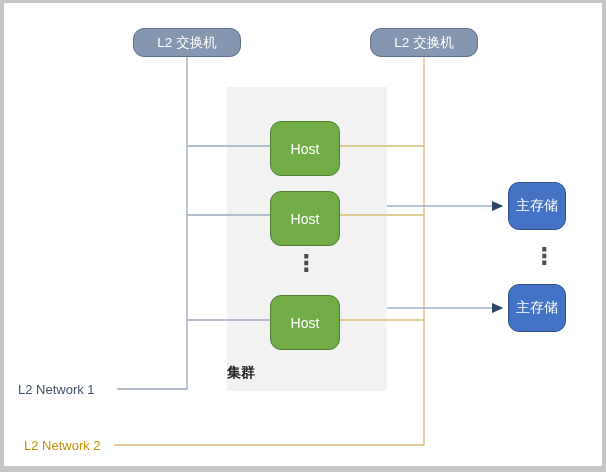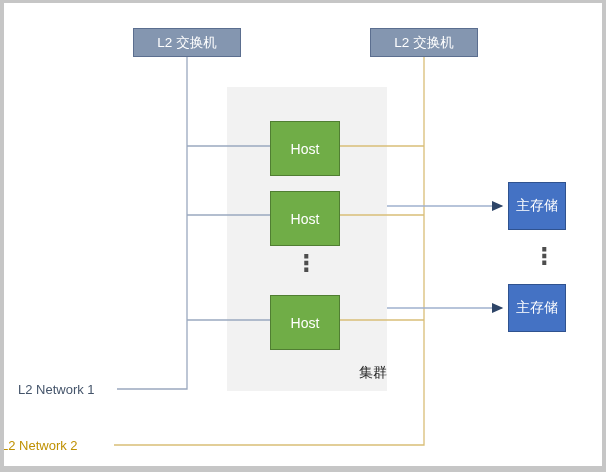--- a/index.html
+++ b/index.html
@@ -18,36 +18,37 @@
     pointer-events:none;
     z-index:10;
   }
   .wires { position:absolute; left:0; top:0; z-index:1; }
   .node {
     position:absolute;
     display:flex; align-items:center; justify-content:center;
     color:#ffffff;
     z-index:2;
     box-sizing:border-box;
+    border-radius:11px;
   }
   .switch {
     width:108px; height:29px;
     font-size:13.5px;
     border:1px solid;
   }
   .cluster {
     position:absolute;
     left:227px; top:87px; width:160px; height:304px;
     z-index:0;
   }
   .cluster-label {
     position:absolute;
     left:227px; top:364px; width:160px;
-    text-align:right;
-    font-size:14px; font-weight:normal; color:#262626;
+    text-align:left;
+    font-size:14px; font-weight:bold; color:#262626;
     z-index:2;
   }
   .host {
     width:70px; height:55px;
     font-size:14px;
     border:1px solid;
   }
   .storage {
     width:58px; height:48px;
     font-size:14px;
@@ -122,16 +123,16 @@
   <div class="node storage" style="left: 508px; top: 182px; background-color: rgb(68, 114, 196); border-color: rgb(47, 82, 143);">
     <span>主存储</span>
   </div>
   <div class="node storage" style="left: 508px; top: 284px; background-color: rgb(68, 114, 196); border-color: rgb(47, 82, 143);">
     <span>主存储</span>
   </div>
 
   <div class="ellipsis" style="left:533px; top:243px;">⋮</div>
 
   <div class="net-label" style="left: 18px; top: 382px; color: rgb(68, 84, 106); text-align: right;">L2 Network 1</div>
-  <div class="net-label" style="left: 1px; top: 438px; color: rgb(191, 144, 0);">L2 Network 2</div>
+  <div class="net-label" style="left: 24px; top: 438px; color: rgb(191, 144, 0);">L2 Network 2</div>
 
   <div class="frame-border"></div>
 </div>
 
 </body></html>

